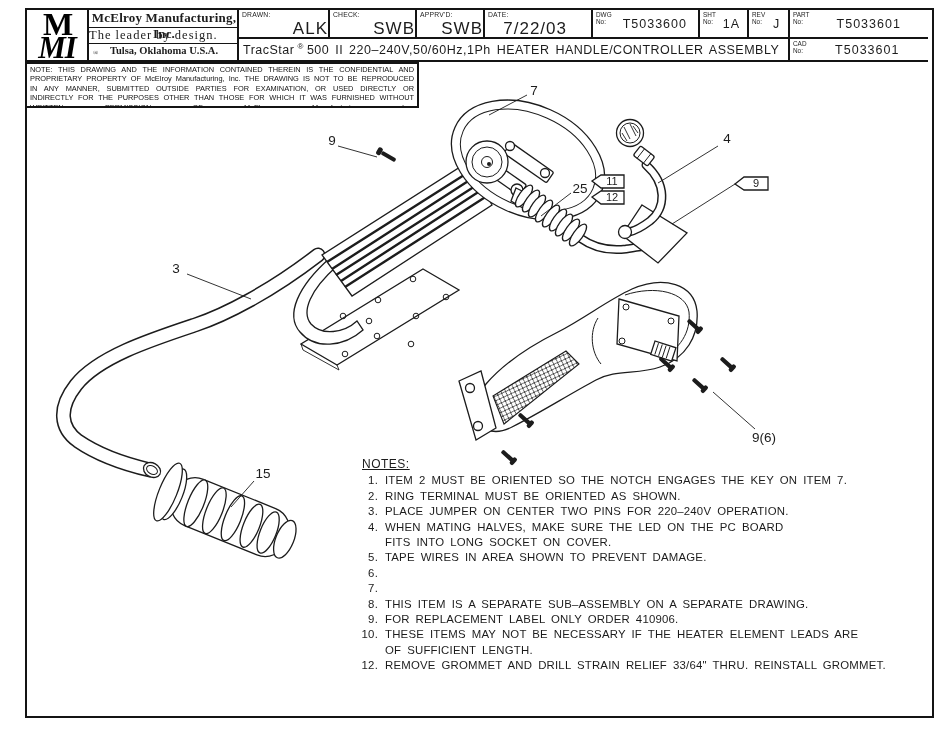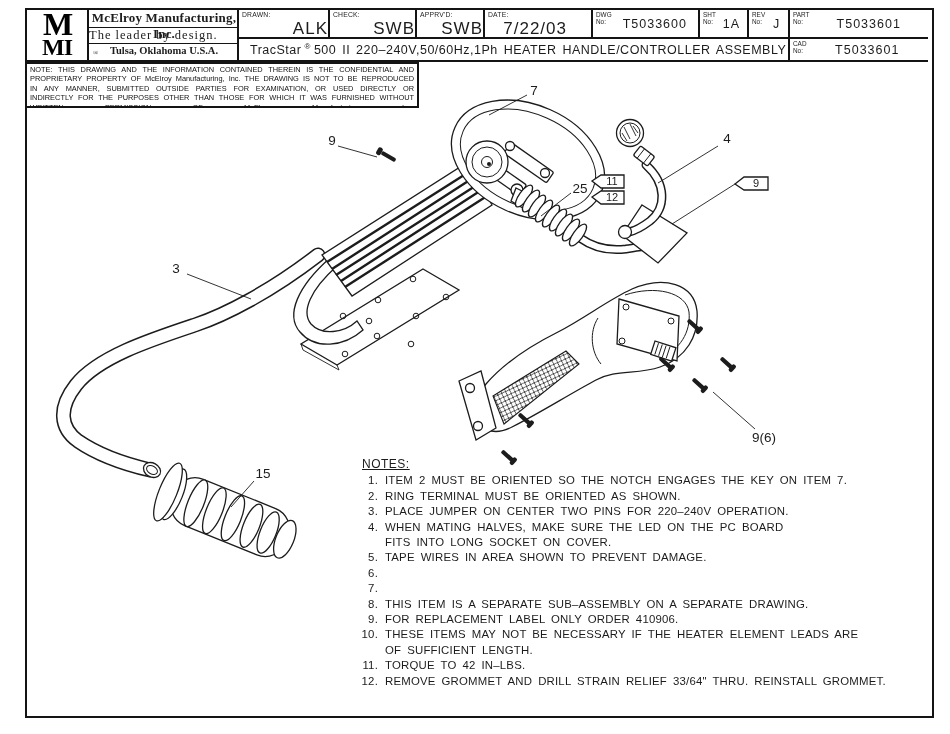--- a/index.html
+++ b/index.html
@@ -6,36 +6,36 @@
   body{width:950px;height:734px;position:relative;overflow:hidden;
        font-family:"Liberation Sans",sans-serif;color:#1c1c1c;}
   .sheet{position:absolute;left:25px;top:8px;width:905px;height:706px;
          border:2px solid #141414;}
   
   .tb{position:absolute;left:0;top:0;width:901px;height:50px;border-bottom:2px solid #141414;}
   .cell{position:absolute;box-sizing:border-box;border-left:2px solid #141414;}
   .c-logo{left:0;top:0;width:60px;height:50px;border-left:none;display:flex;flex-direction:column;justify-content:center;}
   .logo{ text-align:center;font-family:"Liberation Serif",serif;font-weight:bold;color:#000;}
   .logo-m{font-size:32px;line-height:25px;letter-spacing:-2px;}
-  .logo-mi{font-size:24px;line-height:21px;letter-spacing:-1px;}
+  .logo-mi{font-size:31px;line-height:21px;letter-spacing:-1px;font-style:italic;}
   .c-company{left:60px;top:0;width:152px;height:50px;font-family:"Liberation Serif",serif;}
   .comp1{height:17px;border-bottom:1.5px solid #141414;font-weight:bold;font-size:13px;line-height:16px;text-align:center;letter-spacing:0.2px;}
   .comp2{height:15px;border-bottom:1.5px solid #141414;font-size:12.5px;line-height:14.5px;letter-spacing:1px;}
   .comp3{height:15px;font-weight:bold;font-size:10.5px;line-height:14px;text-align:center;position:relative;}
   .regmark{position:absolute;left:4px;top:2px;font-size:7px;font-weight:normal;}
   .c-drawn{left:210px;top:0;width:91px;height:27px;}
   .c-check{left:301px;top:0;width:87px;height:27px;}
   .c-apprvd{left:388px;top:0;width:68px;height:27px;}
   .c-date{left:456px;top:0;width:84px;height:27px;}
   .c-dwg{left:564px;top:0;width:107px;height:27px;}
   .c-sht{left:671px;top:0;width:49px;height:27px;}
   .c-rev{left:720px;top:0;width:41px;height:27px;}
   .c-part{left:761px;top:0;width:140px;height:27px;}
   .c-title{left:210px;top:27px;width:551px;height:23px;border-top:2px solid #141414;
-           display:flex;align-items:center;padding-left:11px;font-size:12.5px;
+           display:flex;align-items:center;padding-left:4px;font-size:12.5px;
            letter-spacing:0.5px;word-spacing:2px;white-space:nowrap;text-align:right;}
   .c-cad{left:761px;top:27px;width:140px;height:23px;border-top:2px solid #141414;}
   .slab{font-size:6.8px;line-height:8px;padding:1px 0 0 3px;letter-spacing:0.2px;}
   .sval{font-size:17px;text-align:right;letter-spacing:1px;margin-top:0;}
   .nocell{display:flex;}
   .nolab{font-size:6.4px;line-height:6.8px;padding:2px 0 0 3px;flex:none;}
   .noval{flex:1;text-align:center;font-size:12.5px;letter-spacing:1px;align-self:center;}
   .reg-sup{font-size:8px;margin:0 3px 7px 3px;}
   
   .notebox{position:absolute;left:0;top:52px;width:392px;height:46px;box-sizing:border-box;
@@ -178,24 +178,20 @@
     <div class="note-row">
         <div class="note-num">9.</div>
         <div class="note-text">FOR REPLACEMENT LABEL ONLY ORDER 410906.</div>
       </div>
     <div class="note-row">
         <div class="note-num">10.</div>
         <div class="note-text">THESE ITEMS MAY NOT BE NECESSARY IF THE HEATER ELEMENT LEADS ARE
 OF SUFFICIENT LENGTH.</div>
       </div>
     <div class="note-row">
-        <div class="note-num">11.</div>
-        <div class="note-text">TORQUE TO 42 IN–LBS.</div>
-      </div>
-    <div class="note-row">
         <div class="note-num">12.</div>
         <div class="note-text">REMOVE GROMMET AND DRILL STRAIN RELIEF 33/64" THRU. REINSTALL GROMMET.</div>
       </div>
   </div>
 </div>
 
 <svg class="draw" width="950" height="734" viewBox="0 0 950 734">
   <defs>
     <pattern id="knurl" patternUnits="userSpaceOnUse" width="6" height="6" patternTransform="rotate(20)">
       <path d="M0,0 L6,6 M6,0 L0,6" stroke="#1c1c1c" stroke-width="0.8" fill="none"></path>

